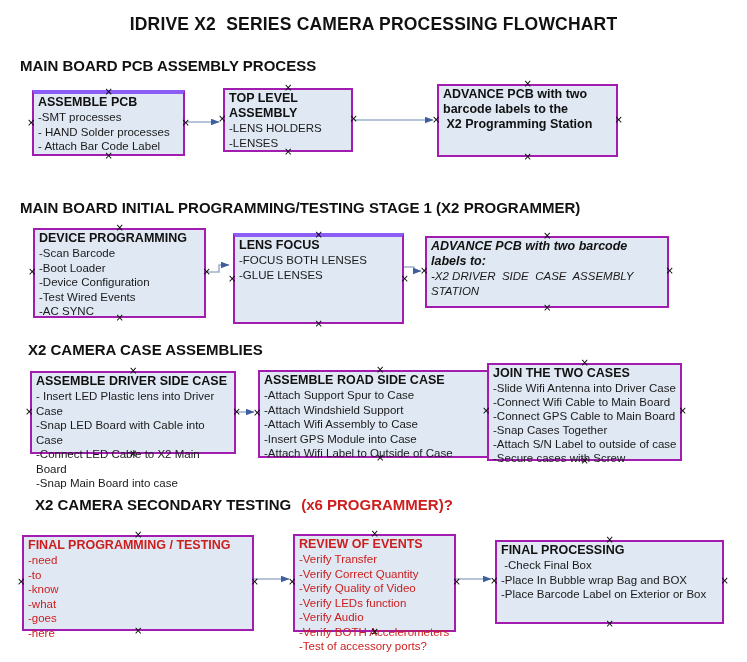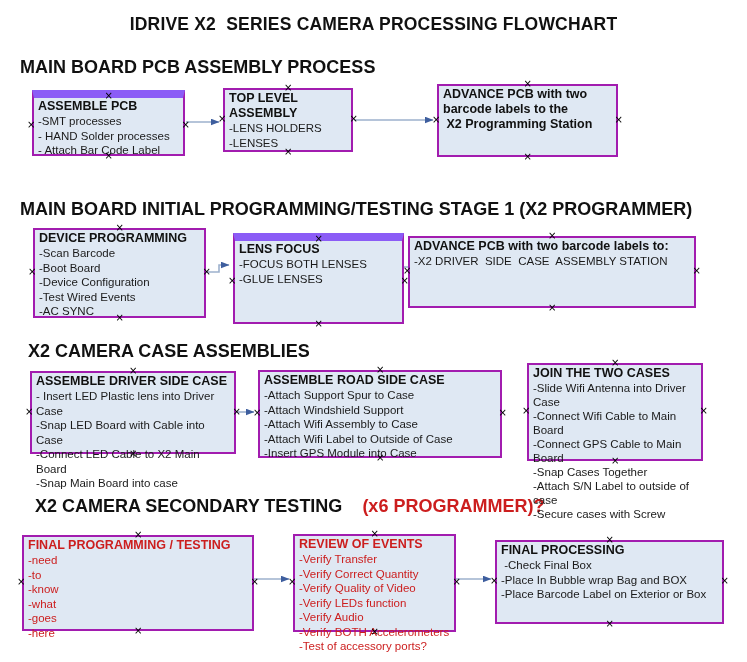--- a/index.html
+++ b/index.html
@@ -7,29 +7,29 @@
     position:relative;width:747px;height:662px;background:#ffffff;
     font-family:"Liberation Sans","DejaVu Sans",sans-serif;color:#1a1a1a;
     overflow:hidden;
     padding-left:28px;
   }
   .page-title{
     position:absolute;top:14px;left:0;width:747px;text-align:center;
     font-size:17.5px;font-weight:bold;letter-spacing:.2px;white-space:pre;color:#111;
   }
   .section-heading{
-    position:absolute;font-size:18px;font-weight:bold;color:#111;white-space:pre;text-align:center;
-  }
-  .red-part{color:var(--red,#cc1e1e);margin-left:20px;}
+    position:absolute;font-size:15px;font-weight:bold;color:#111;white-space:pre;text-align:center;
+  }
+  .red-part{color:var(--red,#cc1e1e);margin-left:10px;}
   .flow-box{
     position:absolute;background:var(--boxfill,#dfe8f3);
     border:2px solid #a21caf;box-sizing:border-box;
     padding:1px 3px 0 4px;overflow:visible;
   }
-  .flow-box.gray-top{border-top:8px solid #8b5cf6;}
+  .flow-box.gray-top{border-top:4px solid #8b5cf6;}
   .flow-box .box-title{
     font-size:12.5px;font-weight:bold;line-height:15px;white-space:pre-wrap;color:#111;
   }
   .flow-box .line{
     font-size:11.5px;line-height:14.5px;white-space:pre-wrap;color:#1a1a1a;
   }
   .flow-box.compact .line{line-height:14px;}
   .flow-box.red-box .box-title,.flow-box.red-box .line{color:var(--red,#cc1e1e);}
   .handle{
     position:absolute;font-size:10px;line-height:10px;color:#000;
@@ -104,21 +104,21 @@
     <span class="handle h-t"></span>
       <span class="handle h-b"></span>
       <span class="handle h-l"></span>
       <span class="handle h-r"></span>
   </div>
 
   <div class="flow-box" style="left:33px;top:228px;width:173px;height:90px;">
     <div class="box-title">DEVICE PROGRAMMING</div>
     <div>
         <div class="line">-Scan Barcode</div>
-        <div class="line">-Boot Board</div>
+        <div class="line">-Boot Loader</div>
         <div class="line">-Device Configuration</div>
         <div class="line">-Test Wired Events</div>
         <div class="line">-AC SYNC</div>
       </div>
     <span class="handle h-t"></span>
       <span class="handle h-b"></span>
       <span class="handle h-l"></span>
       <span class="handle h-r"></span>
   </div>
 
@@ -127,21 +127,21 @@
     <div>
         <div class="line">-FOCUS BOTH LENSES</div>
         <div class="line">-GLUE LENSES</div>
       </div>
     <span class="handle h-t"></span>
       <span class="handle h-b"></span>
       <span class="handle h-l"></span>
       <span class="handle h-r"></span>
   </div>
 
-  <div class="flow-box" style="left:408px;top:236px;width:288px;height:72px;">
+  <div class="flow-box" style="left:425px;top:236px;width:244px;height:72px;font-style:italic;">
     <div class="box-title">ADVANCE PCB with two barcode labels to:</div>
     <div>
         <div class="line">-X2 DRIVER  SIDE  CASE  ASSEMBLY STATION</div>
       </div>
     <span class="handle h-t"></span>
       <span class="handle h-b"></span>
       <span class="handle h-l"></span>
       <span class="handle h-r"></span>
   </div>
 
@@ -158,30 +158,30 @@
       <span class="handle h-l"></span>
       <span class="handle h-r"></span>
   </div>
 
   <div class="flow-box" style="left:258px;top:370px;width:244px;height:88px;">
     <div class="box-title">ASSEMBLE ROAD SIDE CASE</div>
     <div>
         <div class="line">-Attach Support Spur to Case</div>
         <div class="line">-Attach Windshield Support</div>
         <div class="line">-Attach Wifi Assembly to Case</div>
+        <div class="line">-Insert GPS Module into Case</div>
         <div class="line">-Attach Wifi Label to Outside of Case</div>
-        <div class="line">-Insert GPS Module into Case</div>
-      </div>
-    <span class="handle h-t"></span>
-      <span class="handle h-b"></span>
-      <span class="handle h-l"></span>
-      <span class="handle h-r"></span>
-  </div>
-
-  <div class="flow-box compact" style="left:487px;top:363px;width:176px;height:98px;margin-left:40px;">
+      </div>
+    <span class="handle h-t"></span>
+      <span class="handle h-b"></span>
+      <span class="handle h-l"></span>
+      <span class="handle h-r"></span>
+  </div>
+
+  <div class="flow-box compact" style="left:487px;top:363px;width:195px;height:98px;">
     <div class="box-title">JOIN THE TWO CASES</div>
     <div>
         <div class="line">-Slide Wifi Antenna into Driver Case</div>
         <div class="line">-Connect Wifi Cable to Main Board</div>
         <div class="line">-Connect GPS Cable to Main Board</div>
         <div class="line">-Snap Cases Together</div>
         <div class="line">-Attach S/N Label to outside of case</div>
         <div class="line">-Secure cases with Screw</div>
       </div>
     <span class="handle h-t"></span>

